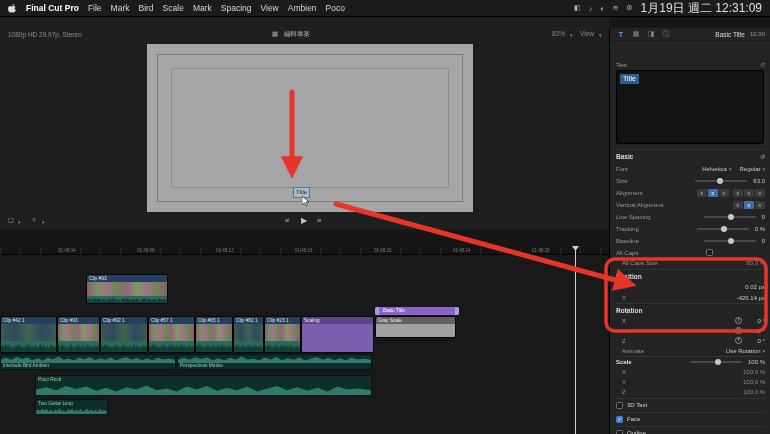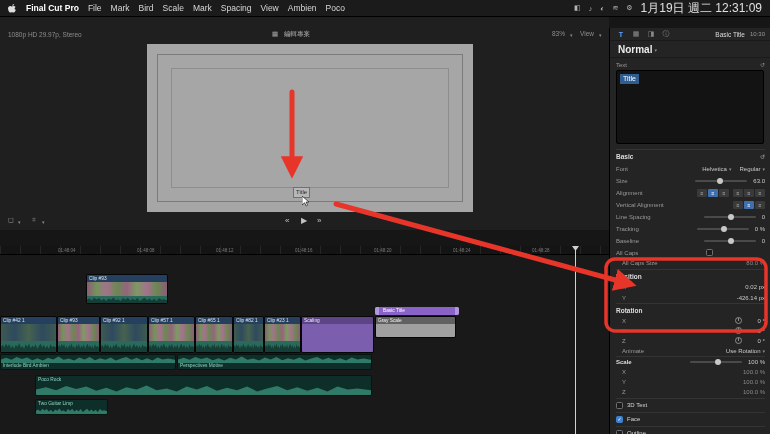--- a/index.html
+++ b/index.html
@@ -279,24 +279,20 @@
 
   <div class="inspector">
     <div class="ihead">
       <span class="itab active">T</span>
       <span class="itab">▦</span>
       <span class="itab">◨</span>
       <span class="itab">ⓘ</span>
       <span class="iname">Basic Title</span>
       <span class="itime">10:30</span>
     </div>
-    <div class="normalrow">
-      <span class="ntext">Normal</span>
-      <span class="caret">▾</span>
-    </div>
 
     <div class="irow" style="top:31px;">
       <span class="lbl">Text</span>
       <span class="sp"></span>
       <span class="reset">↺</span>
     </div>
     <div class="textbox">
       <span class="textsel">Title</span>
     </div>
 

